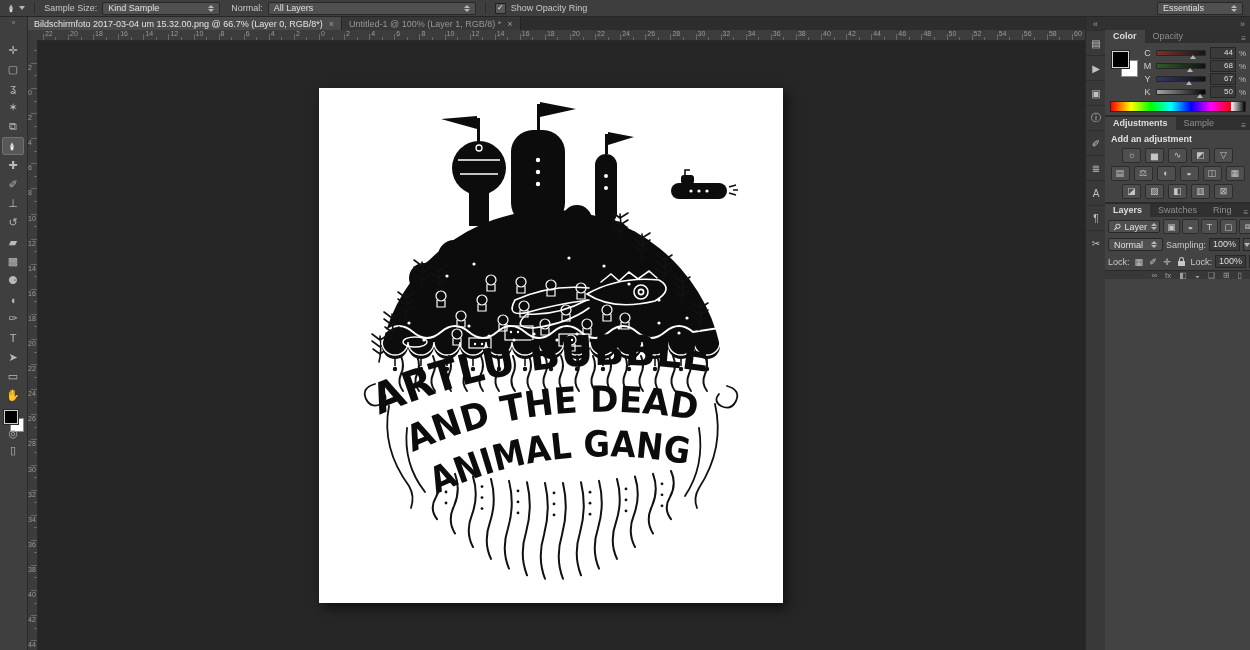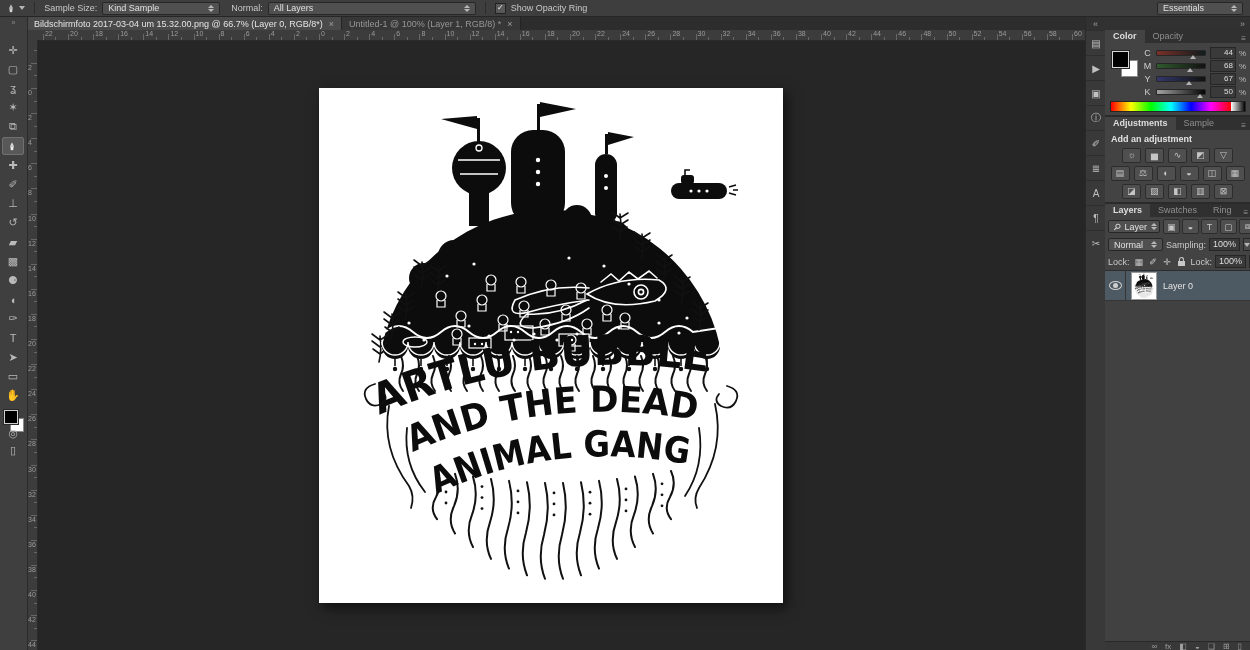--- a/index.html
+++ b/index.html
@@ -917,31 +917,20 @@
             <span class="lockbtn">
               <span class="lockico"></span>
             </span>
           </span>
         <span class="locklbl" style="margin-left:auto">Lock:</span>
         <span class="well" style="width:26px">100%</span>
         <span class="mini-dd">
             <i class="caret"></i>
           </span>
       </div>
-      <div class="layer-list" id="layerlist">
-          <div class="layer-row selected">
-            <span class="eye-col">
-              <span class="eye"></span>
-            </span>
-            <span class="thumb"><svg viewBox="0 0 464 515" width="24" height="26">
-                <use href="#artg"></use>
-              </svg></span>
-            <span class="layer-name">Layer 0</span>
-          </div>
-        </div>
       <div class="lfooter" id="lfooter">
           <span>∞</span>
           <span>fx</span>
           <span>◧</span>
           <span>◒</span>
           <span>❑</span>
           <span>⊞</span>
           <span>▯</span>
         </div>
     </div>

